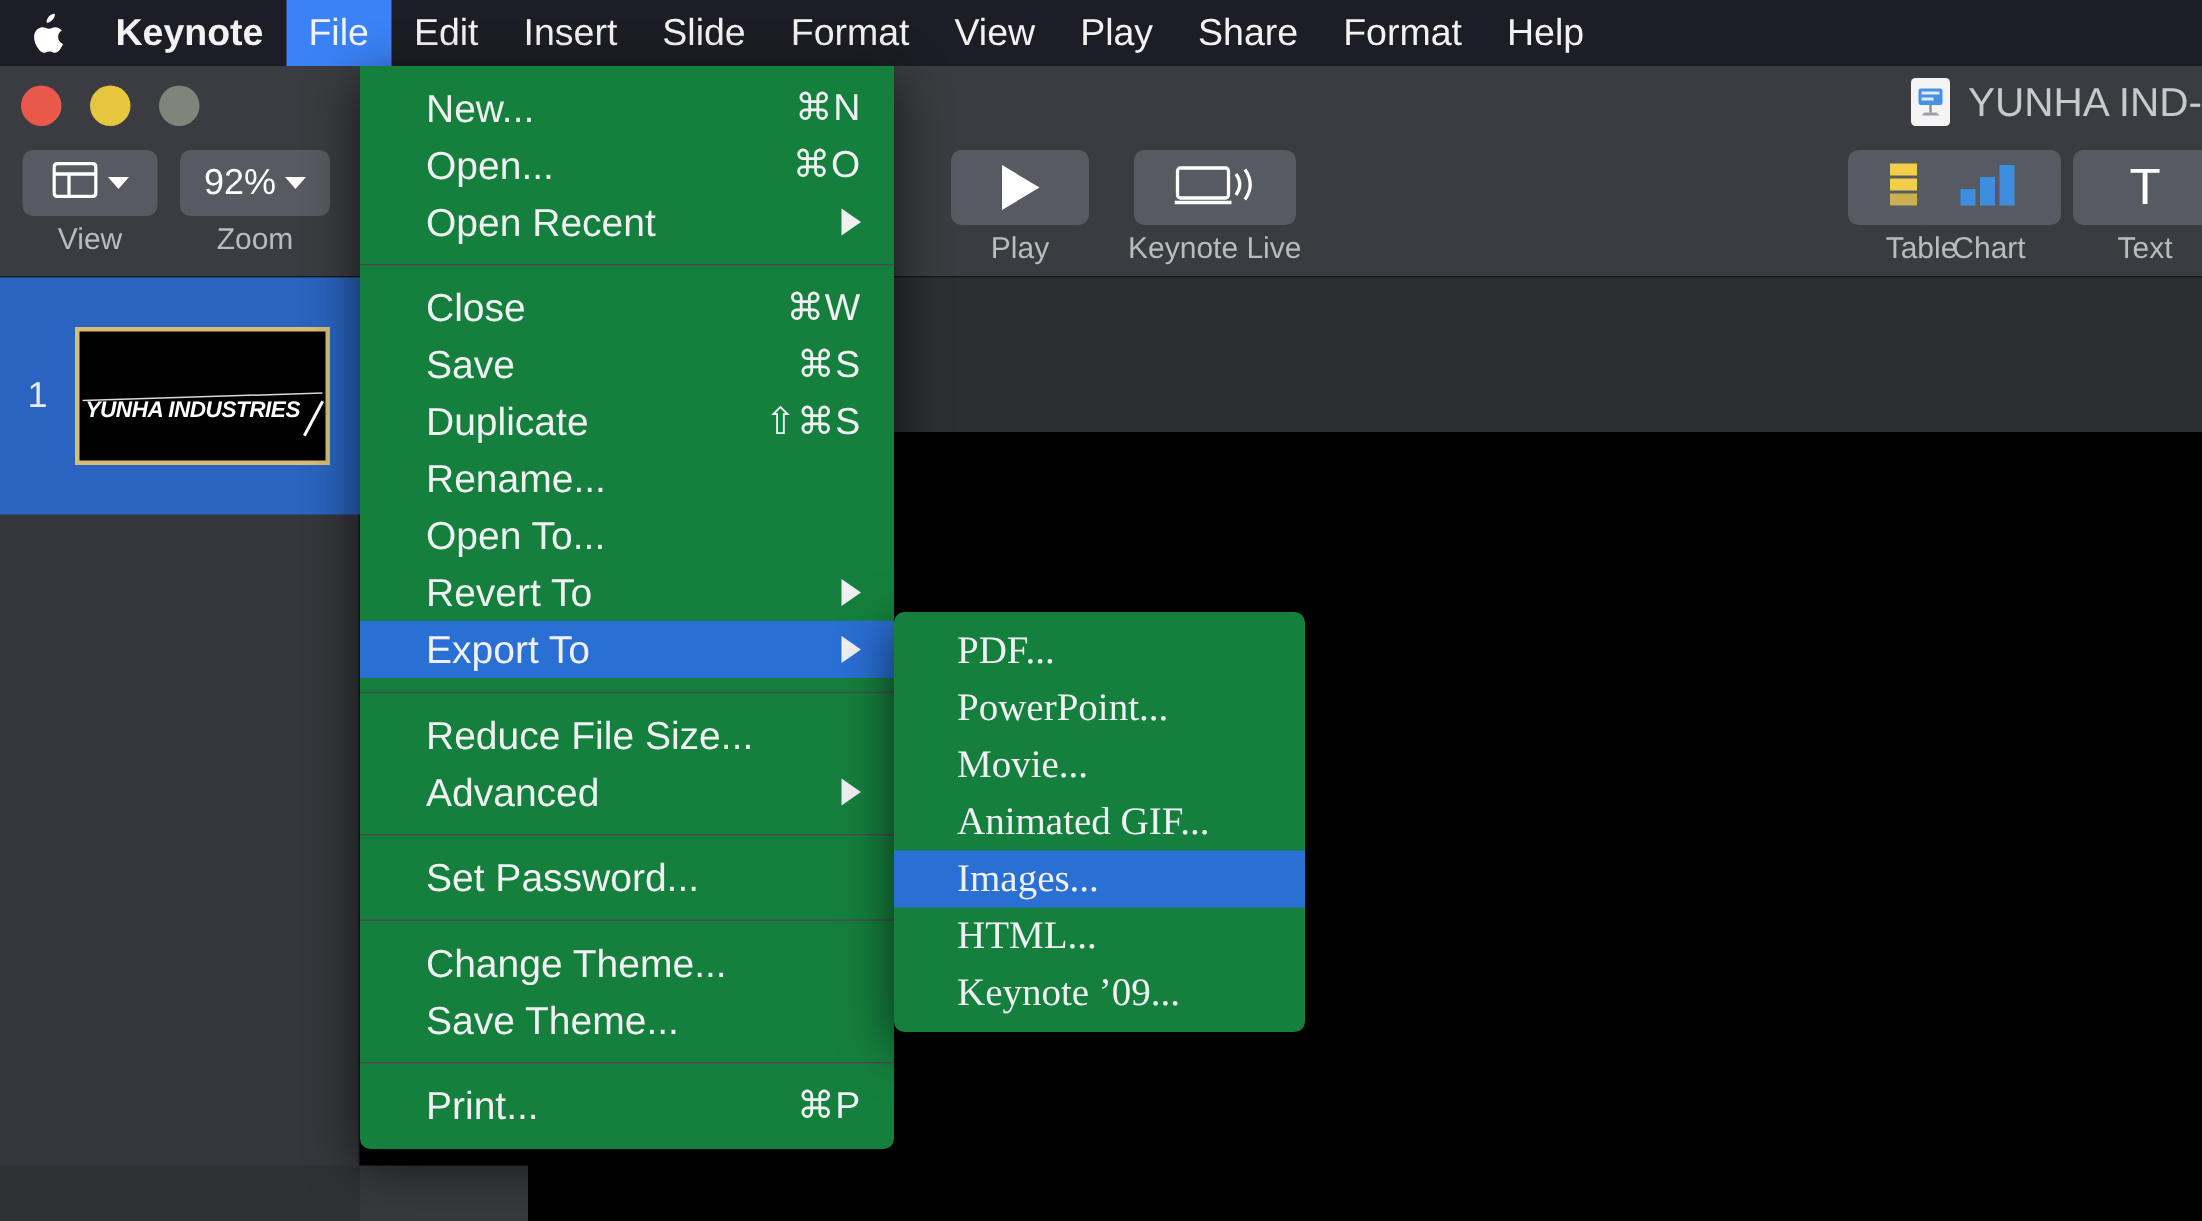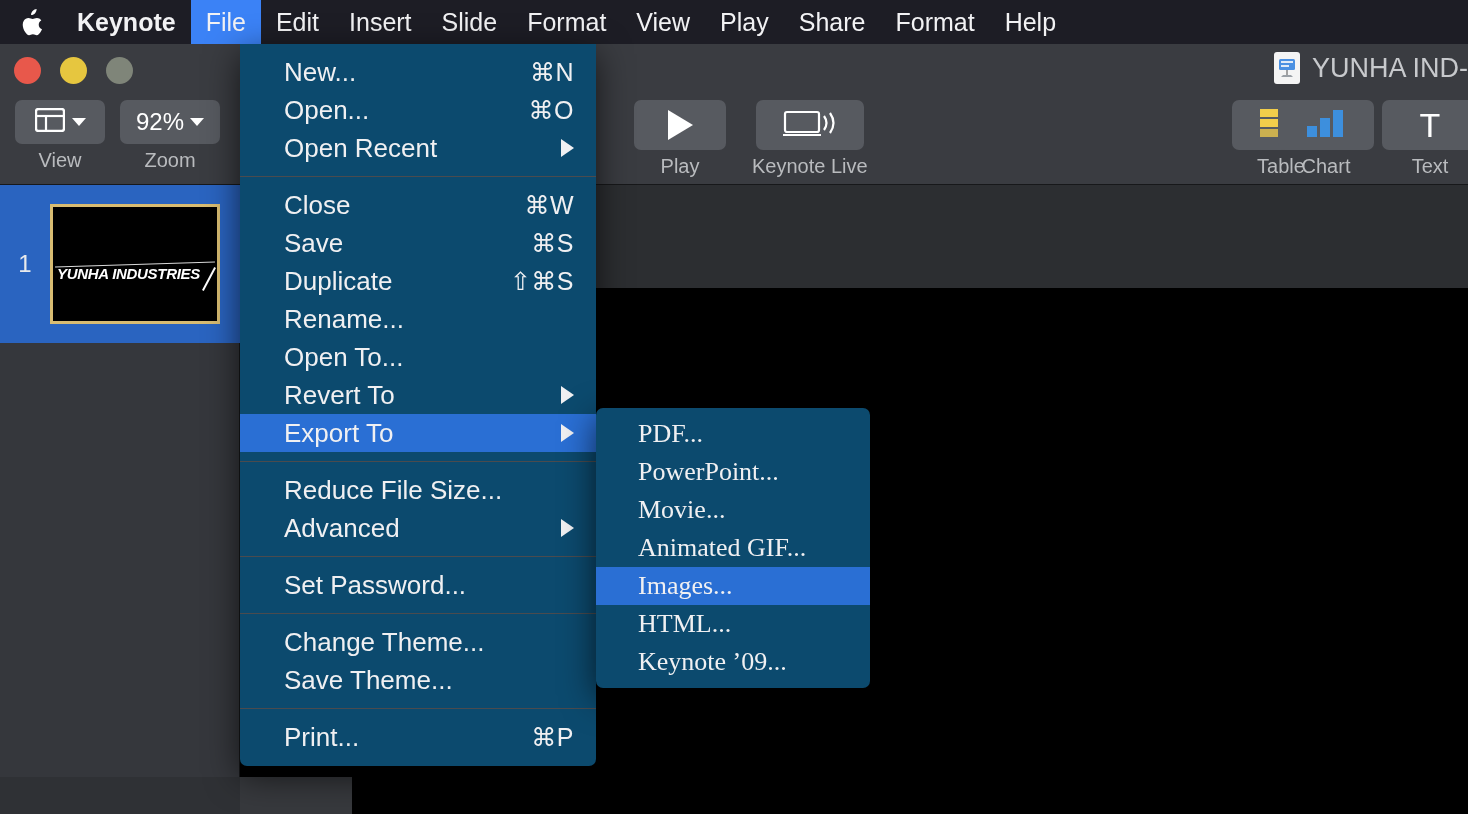--- a/index.html
+++ b/index.html
@@ -85,21 +85,21 @@
     background:#35373c;
     border-right:1px solid #17181a;
   }
   .slide-row {
     position:absolute; top:0; left:0; width:240px; height:158px;
     background:#2a64c0;
     display:flex; align-items:center;
   }
   .slide-num { color:#e8eaec; font-size:24px; width:50px; text-align:center; }
   .slide-thumb {
-    position:relative; width:170px; height:120px;
+    position:relative; width:170px; height:92px;
     background:#000; border:3px solid #d8bc72;
   }
   .slide-line {
     position:absolute; left:2px; right:2px; top:50%;
     height:0; border-top:1.5px solid #d9d9d9;
     transform:rotate(-1.8deg);
   }
   .slide-text {
     position:absolute; left:4px; top:50%; margin-top:1px;
     color:#fff; font-size:15px; font-weight:bold; font-style:italic;
@@ -124,21 +124,21 @@
     background:#37393d;
   }
   .canvas-strip2 {
     position:absolute; top:733px; left:0; width:240px; height:37px;
     background:#2f3135;
   }
 
   
   .menu {
     position:absolute;
-    background:#0c4a6e;
+    background:#15803d;
     border-radius:7px;
     box-shadow:0 10px 34px rgba(0,0,0,0.65);
     padding:7px 0;
     z-index:80;
   }
   .menu-file { top:44px; left:240px; width:356px; padding:9px 0 10px; border-radius:0 0 7px 7px; }
   .menu-sub  { top:408px; left:596px; width:274px;font-family:Liberation Serif, serif; }
 
   .mi {
     position:relative; display:flex; align-items:center;

